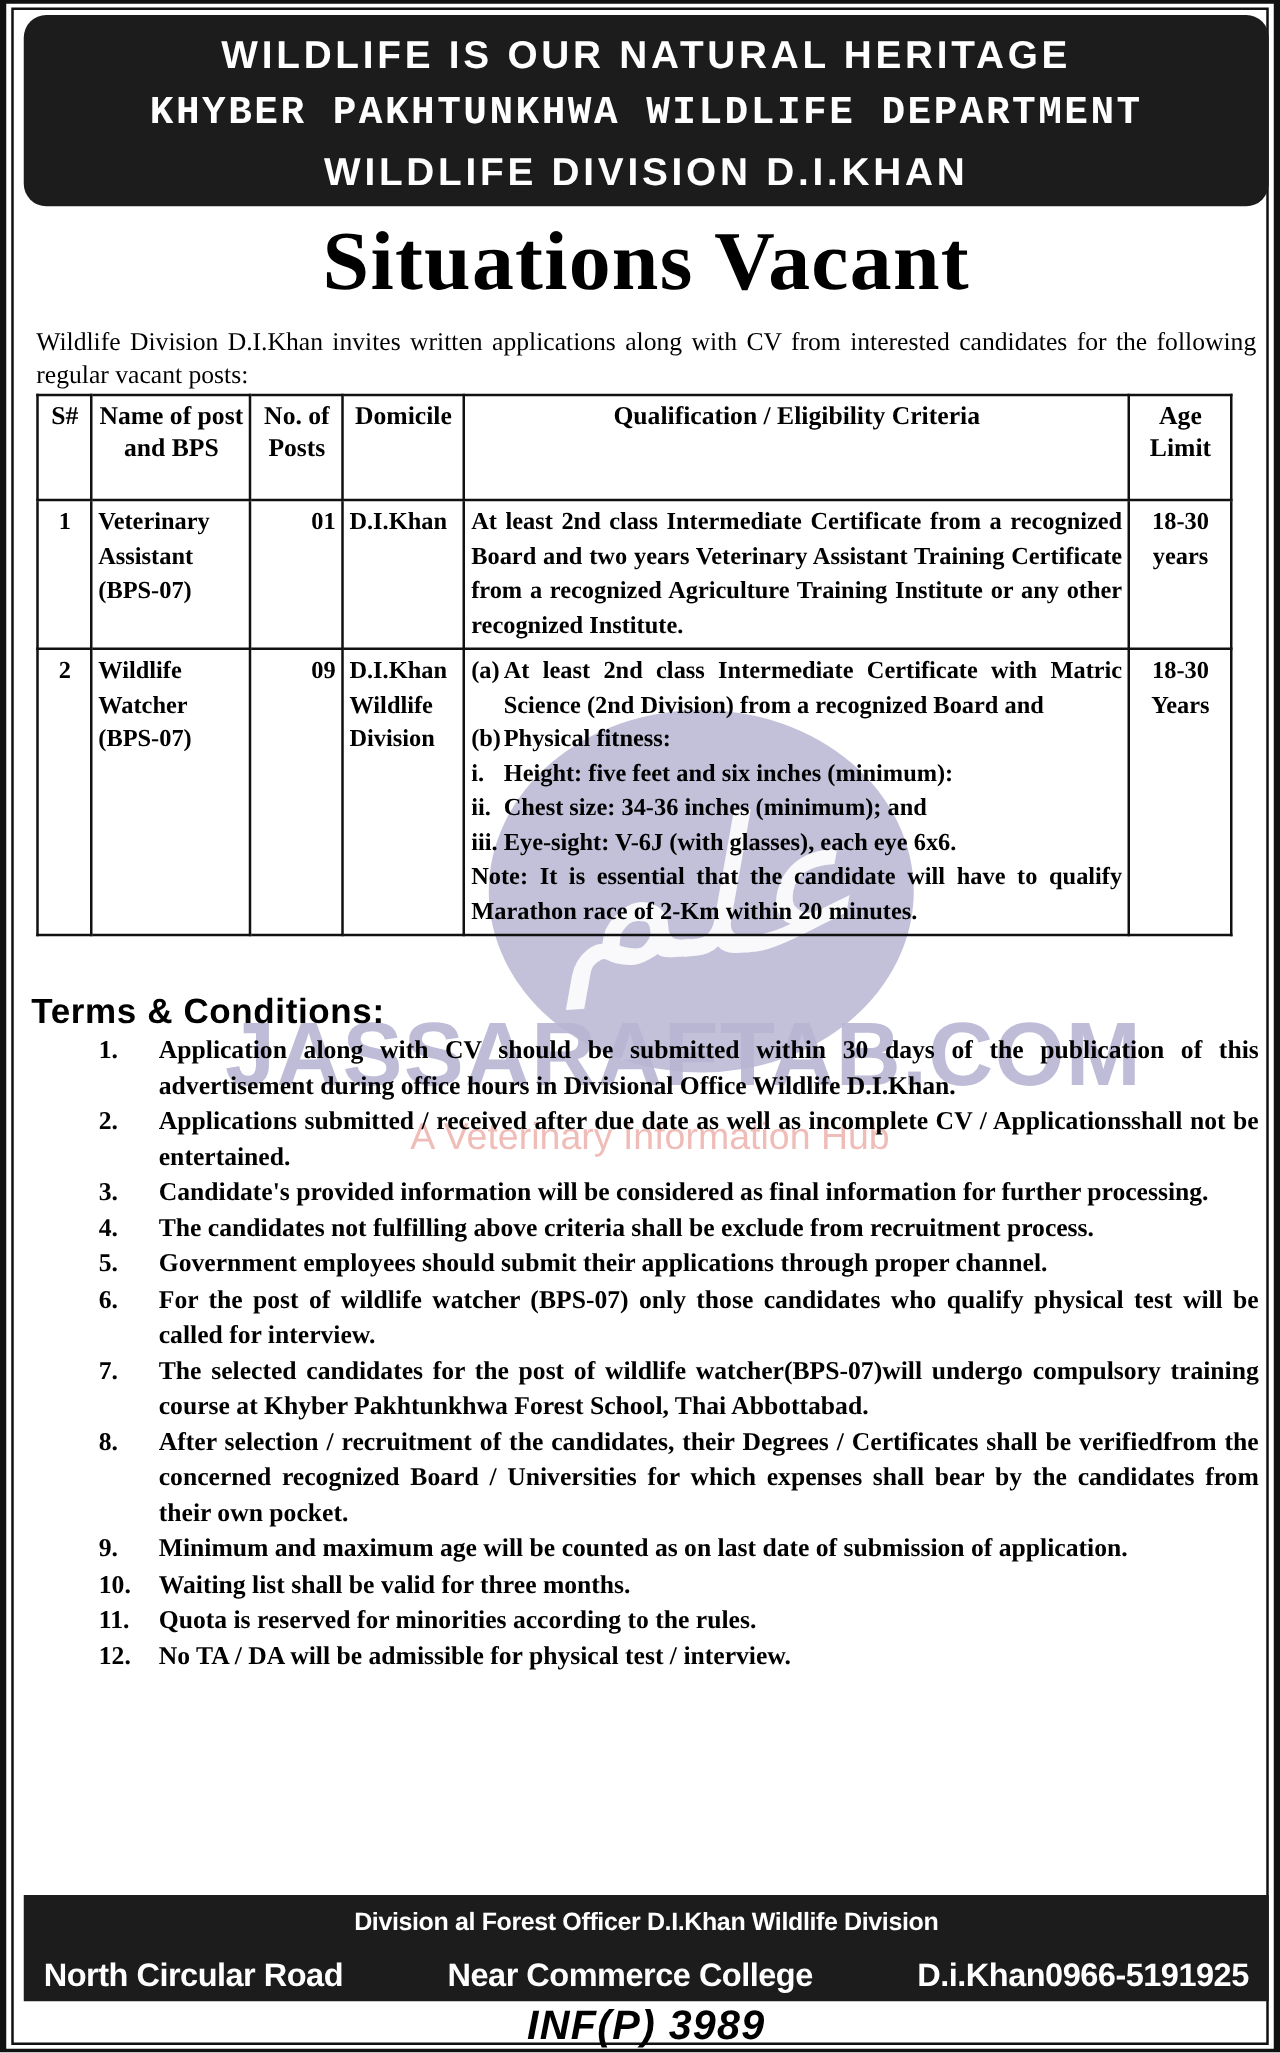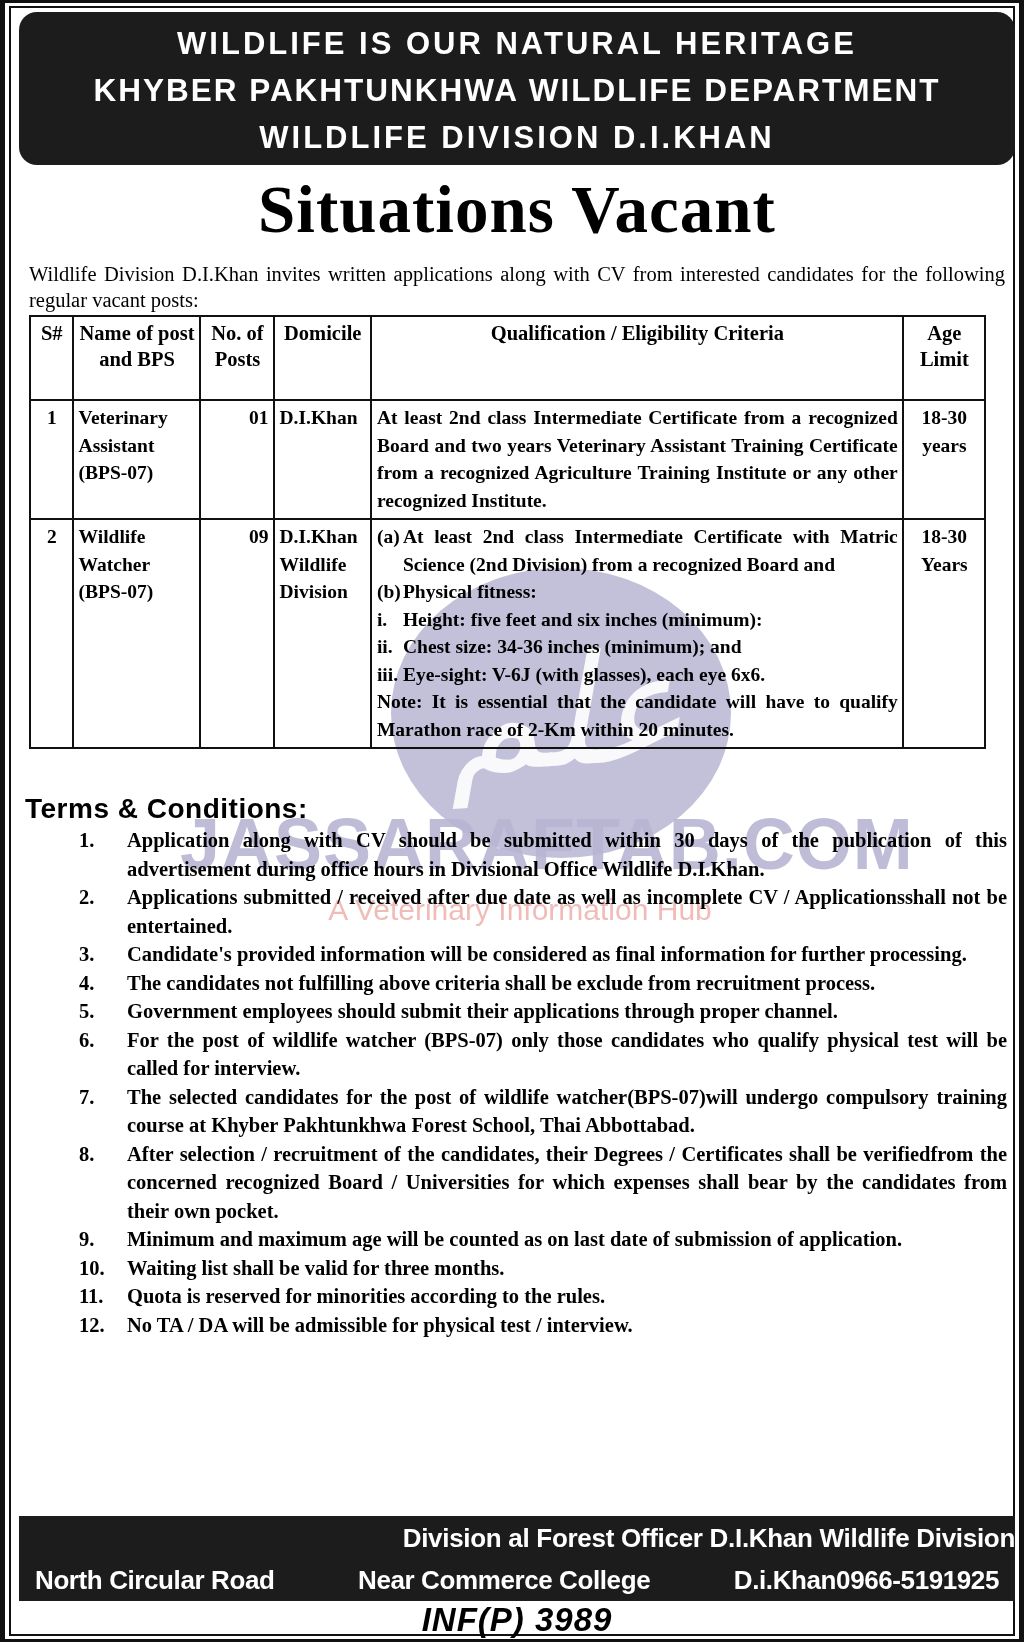--- a/index.html
+++ b/index.html
@@ -105,21 +105,21 @@
     letter-spacing: 1px;
     padding-top: 8px;
     border-radius: 18px;
   }
   #header-band .hline {
     text-align: center;
     line-height: 47px;
     white-space: nowrap;
   }
   #header-band .hline.l1 { letter-spacing: 3px; }
-  #header-band .hline.l2 { letter-spacing: 2px; font-size: 31.5px; }
+  #header-band .hline.l2 { letter-spacing: 2px; font-size: 31.5px; font-family: Liberation Mono, monospace; }
   #header-band .hline.l3 { letter-spacing: 3px; }
 
   
   #situations-title {
     position: absolute;
     left: 0; top: 168px;
     width: 1024px;
     text-align: center;
     font-family: "Liberation Serif", serif;
     font-weight: bold;
@@ -209,22 +209,22 @@
   #footer-band {
     position: absolute;
     left: 14px; top: 1513px;
     width: 996px; height: 85px;
     background: #1c1c1c;
     color: #fff;
     font-family: "Liberation Sans", sans-serif;
     font-weight: bold;
   }
   #footer-line1 {
-    text-align: right;
-    font-size: 26px;
+    text-align: center;
+    font-size: 20px;
     line-height: 44px;
     letter-spacing: -0.3px;
   }
   #footer-line2 {
     display: flex;
     justify-content: space-between;
     padding: 0 16px;
     font-size: 26px;
     line-height: 40px;
     letter-spacing: -0.4px;

